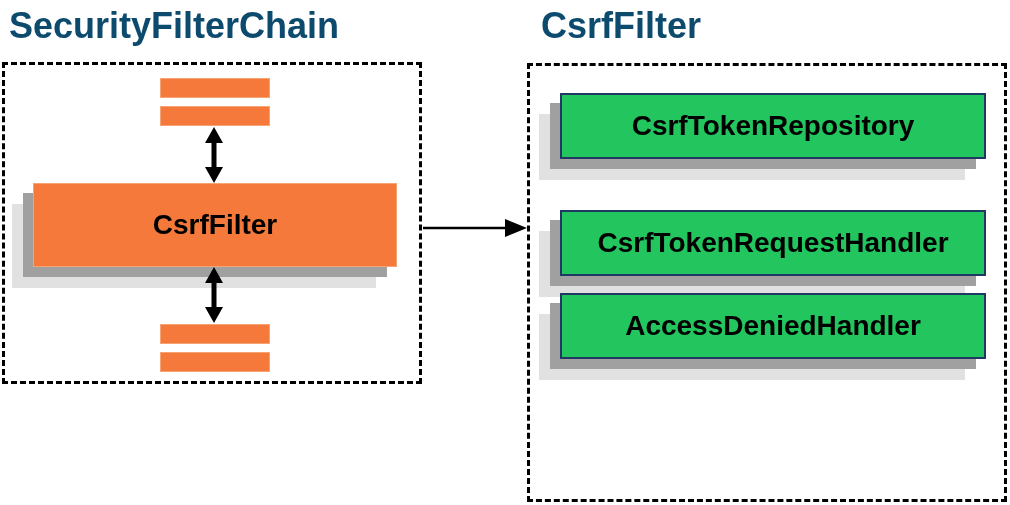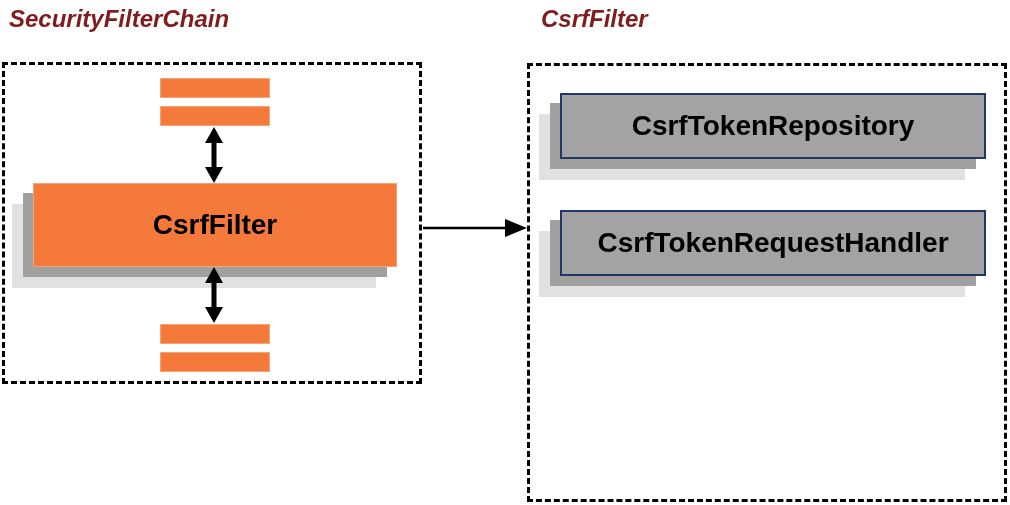--- a/index.html
+++ b/index.html
@@ -6,25 +6,24 @@
   #canvas {
     position: relative;
     width: 1010px;
     height: 505px;
     background: #ffffff;
     font-family: "Liberation Sans", sans-serif;
     overflow: hidden;
   }
   .panel-title {
     position: absolute;
-    font-size: 24px;
+    font-size: 36px;
     font-weight: bold;
-    color: #7f1d1d;
+    color: #0c4a6e;
     white-space: nowrap;
-    font-style: italic;
   }
   #left-title  { left: 9px;  top: 5px; }
   #right-title { left: 541px; top: 5px; }
   .dashed-container {
     position: absolute;
     border: 3px dashed #000000;
     box-sizing: border-box;
     background: transparent;
   }
   #left-container  { left: 2px;  top: 62px; width: 420px; height: 322px; }
@@ -59,21 +58,21 @@
     justify-content: center;
     font-size: 28px;
     font-weight: bold;
     color: #000000;
   }
   .component-box {
     position: absolute;
     left: 560px;
     width: 426px;
     height: 66px;
-    background: #a3a3a3;
+    background: #22c55e;
     border: 2px solid #1F3864;
     box-sizing: border-box;
     display: flex;
     align-items: center;
     justify-content: center;
     font-size: 28px;
     font-weight: bold;
     color: #000000;
   }
   #component-1 { top: 93px; }
@@ -106,20 +105,21 @@
 
   <div id="csrf-filter-box" class="shadowed">CsrfFilter</div>
 
   <div id="bar-3" class="filter-bar"></div>
   <div id="bar-4" class="filter-bar"></div>
 
   <div id="component-1" class="component-box shadowed">CsrfTokenRepository</div>
 
   <div id="component-2" class="component-box shadowed">CsrfTokenRequestHandler</div>
 
+  <div id="component-3" class="component-box shadowed">AccessDeniedHandler</div>
 
 
   <svg id="arrow-overlay" viewBox="0 0 1010 505" xmlns="http://www.w3.org/2000/svg">
 
     <g>
       <line x1="214" y1="141" x2="214" y2="169" stroke="#000000" stroke-width="5"></line>
       <polygon points="214,127 205,143 223,143" fill="#000000"></polygon>
       <polygon points="214,183 205,167 223,167" fill="#000000"></polygon>
     </g>
 

